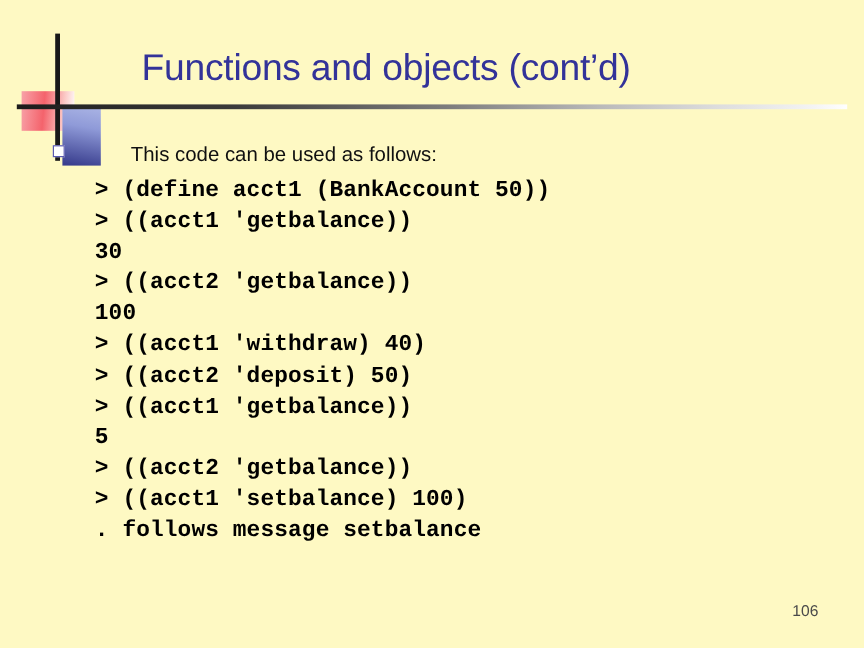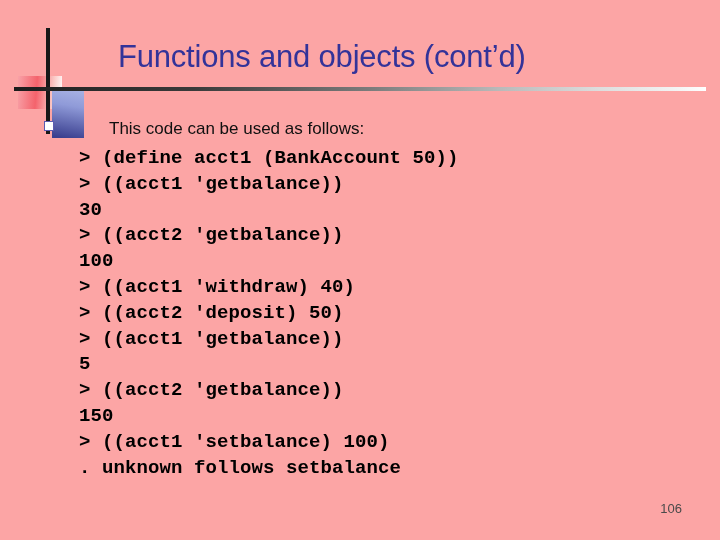--- a/index.html
+++ b/index.html
@@ -14,21 +14,21 @@
     overflow: hidden;
     position: relative;
   }
 
   
   .slide {
     position: absolute;
     left: 0; top: 0;
     width: 720px;
     height: 540px;
-    background: #fca5a5;
+    background: #fef9c3;
   }
 
   
   .deco {
     position: absolute;
     left: 0px;
     top: 18px;
     width: 130px;
     height: 110px;
   }
@@ -164,20 +164,19 @@
     <div class="code-line">&gt; (define acct1 (BankAccount 50))</div>
     <div class="code-line">&gt; ((acct1 'getbalance))</div>
     <div class="code-line">30</div>
     <div class="code-line">&gt; ((acct2 'getbalance))</div>
     <div class="code-line">100</div>
     <div class="code-line">&gt; ((acct1 'withdraw) 40)</div>
     <div class="code-line">&gt; ((acct2 'deposit) 50)</div>
     <div class="code-line">&gt; ((acct1 'getbalance))</div>
     <div class="code-line">5</div>
     <div class="code-line">&gt; ((acct2 'getbalance))</div>
-    <div class="code-line">150</div>
     <div class="code-line">&gt; ((acct1 'setbalance) 100)</div>
-    <div class="code-line">. unknown follows setbalance</div>
+    <div class="code-line">. follows message setbalance</div>
   </div>
 
   <div class="page-number">106</div>
 
 </div>
 
 </body></html>

